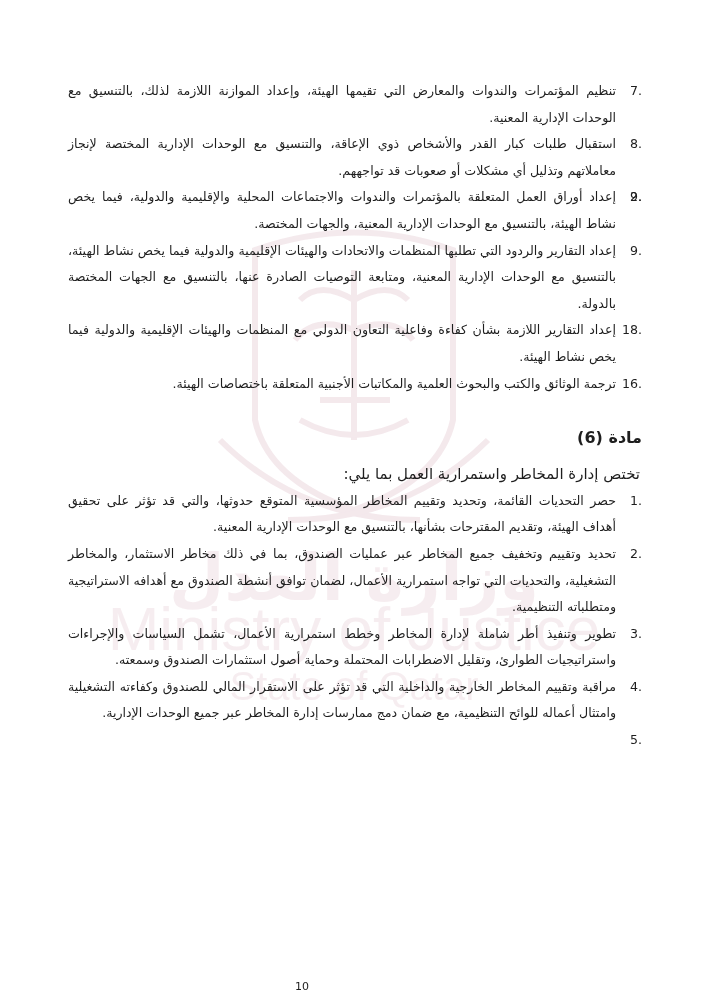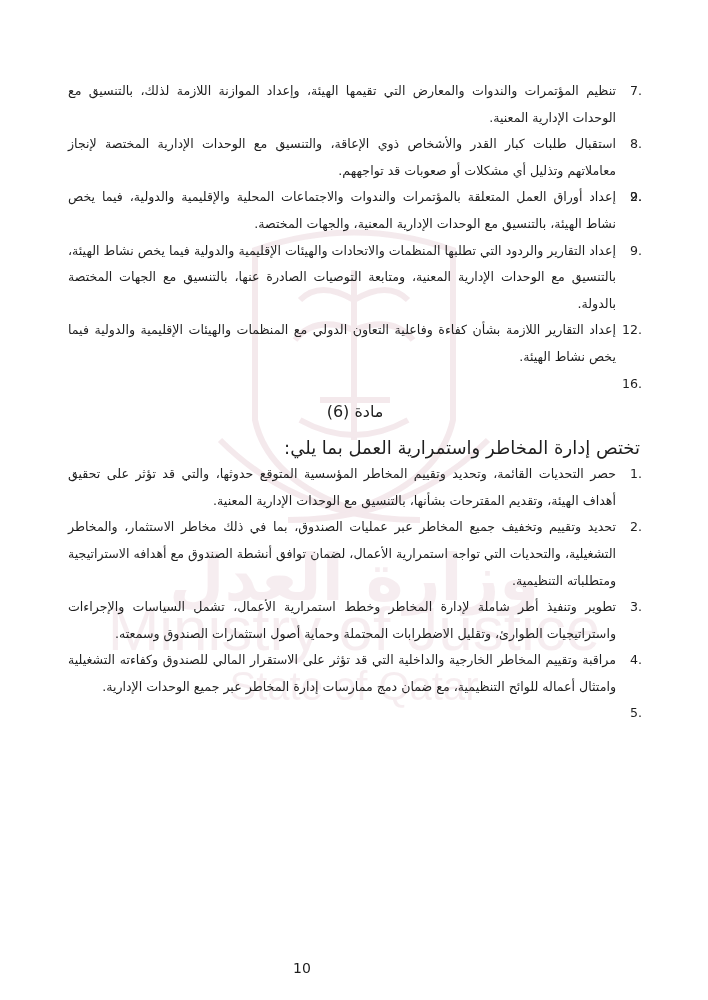--- a/index.html
+++ b/index.html
@@ -38,38 +38,37 @@
     text-align-last: right;
   }
   ol.items li .num {
     position: absolute;
     right: 0; top: 0;
     width: 24px;
     text-align: right;
     direction: ltr;
   }
   .article-title {
-    text-align: center;
-    font-weight: normal;
+    font-weight: bold;
     font-size: 16px;
     margin: 28px 0 10px 0;
     line-height: 26px;
   }
   .intro {
-    font-size: 18px;
+    font-size: 15px;
     line-height: 26.6px;
     margin: 0;
     padding-right: 2px;
   }
   .page-number {
     position: absolute;
     left: 0; width: 604px;
-    top: 960px;
+    top: 980px;
     text-align: center;
-    font-size: 14px;
+    font-size: 11px;
     z-index: 1;
     direction: ltr;
   }
 </style>
 </head>
 <body style="color: rgb(30, 30, 30); background: rgb(255, 255, 255);">
 
 <svg class="watermark" viewBox="0 0 708 1000" xmlns="http://www.w3.org/2000/svg">
   <g opacity="0.09" fill="none" stroke="#8a1538" stroke-width="6">
     <path d="M255 250 Q354 215 453 250 L453 420 Q440 480 354 510 Q268 480 255 420 Z"></path>
@@ -85,22 +84,22 @@
   </g>
 </svg>
 
 <div class="page">
   <ol class="items">
     <li><span class="num">7.</span><span>تنظيم المؤتمرات والندوات والمعارض التي تقيمها الهيئة، وإعداد الموازنة اللازمة لذلك، بالتنسيق مع الوحدات الإدارية المعنية.</span></li>
     <li><span class="num">8.</span><span>استقبال طلبات كبار القدر والأشخاص ذوي الإعاقة، والتنسيق مع الوحدات الإدارية المختصة لإنجاز معاملاتهم وتذليل أي مشكلات أو صعوبات قد تواجههم.</span></li>
     <li><span class="num">9.</span></li>
     <li><span class="num">2.</span><span>إعداد أوراق العمل المتعلقة بالمؤتمرات والندوات والاجتماعات المحلية والإقليمية والدولية، فيما يخص نشاط الهيئة، بالتنسيق مع الوحدات الإدارية المعنية، والجهات المختصة.</span></li>
     <li><span class="num">9.</span><span>إعداد التقارير والردود التي تطلبها المنظمات والاتحادات والهيئات الإقليمية والدولية فيما يخص نشاط الهيئة، بالتنسيق مع الوحدات الإدارية المعنية، ومتابعة التوصيات الصادرة عنها، بالتنسيق مع الجهات المختصة بالدولة.</span></li>
-    <li><span class="num">12.</span><span>إعداد التقارير اللازمة بشأن كفاءة وفاعلية التعاون الدولي مع المنظمات والهيئات الإقليمية والدولية فيما يخص نشاط الهيئة.</span></li>
-    <li><span class="num">16.</span></li>
+    <li><span class="num">18.</span><span>إعداد التقارير اللازمة بشأن كفاءة وفاعلية التعاون الدولي مع المنظمات والهيئات الإقليمية والدولية فيما يخص نشاط الهيئة.</span></li>
+    <li><span class="num">16.</span><span>ترجمة الوثائق والكتب والبحوث العلمية والمكاتبات الأجنبية المتعلقة باختصاصات الهيئة.</span></li>
   </ol>
 
   <h2 class="article-title">مادة (6)</h2>
   <p class="intro">تختص إدارة المخاطر واستمرارية العمل بما يلي:</p>
 
   <ol class="items">
     <li><span class="num">1.</span><span>حصر التحديات القائمة، وتحديد وتقييم المخاطر المؤسسية المتوقع حدوثها، والتي قد تؤثر على تحقيق أهداف الهيئة، وتقديم المقترحات بشأنها، بالتنسيق مع الوحدات الإدارية المعنية.</span></li>
     <li><span class="num">2.</span><span>تحديد وتقييم وتخفيف جميع المخاطر عبر عمليات الصندوق، بما في ذلك مخاطر الاستثمار، والمخاطر التشغيلية، والتحديات التي تواجه استمرارية الأعمال، لضمان توافق أنشطة الصندوق مع أهدافه الاستراتيجية ومتطلباته التنظيمية.</span></li>
     <li><span class="num">3.</span><span>تطوير وتنفيذ أطر شاملة لإدارة المخاطر وخطط استمرارية الأعمال، تشمل السياسات والإجراءات واستراتيجيات الطوارئ، وتقليل الاضطرابات المحتملة وحماية أصول استثمارات الصندوق وسمعته.</span></li>
     <li><span class="num">4.</span><span>مراقبة وتقييم المخاطر الخارجية والداخلية التي قد تؤثر على الاستقرار المالي للصندوق وكفاءته التشغيلية وامتثال أعماله للوائح التنظيمية، مع ضمان دمج ممارسات إدارة المخاطر عبر جميع الوحدات الإدارية.</span></li>

